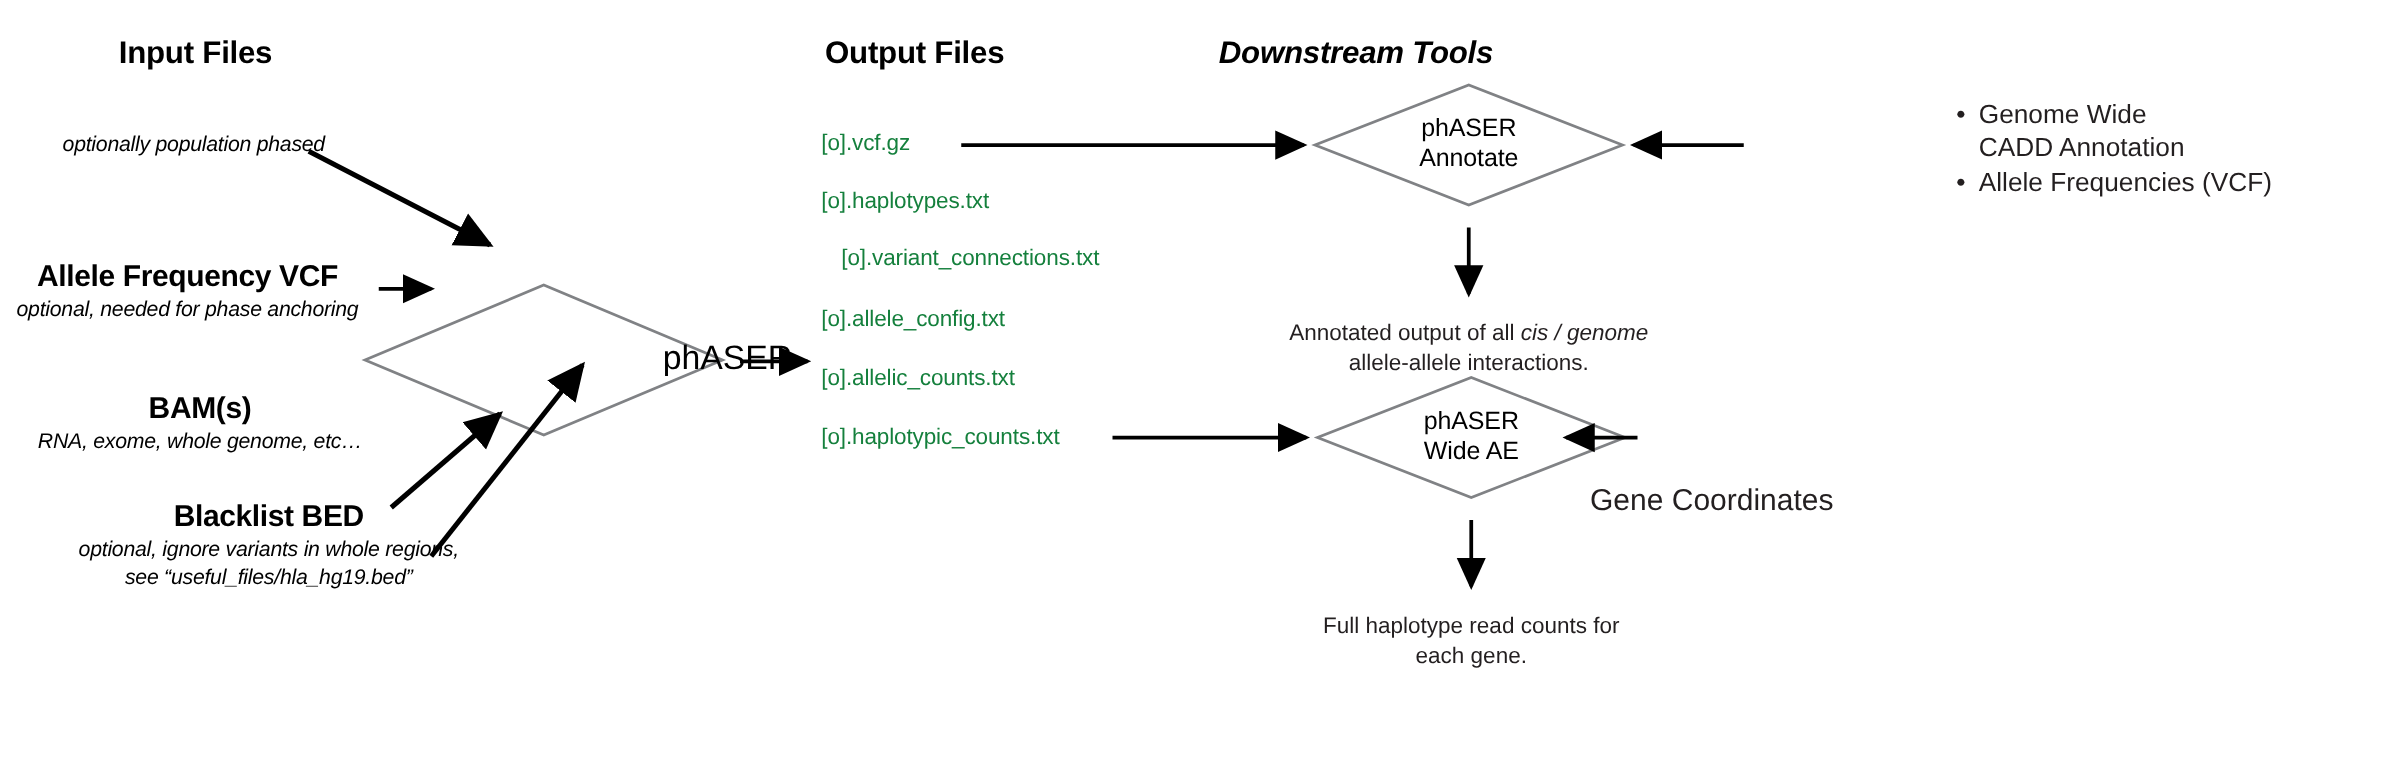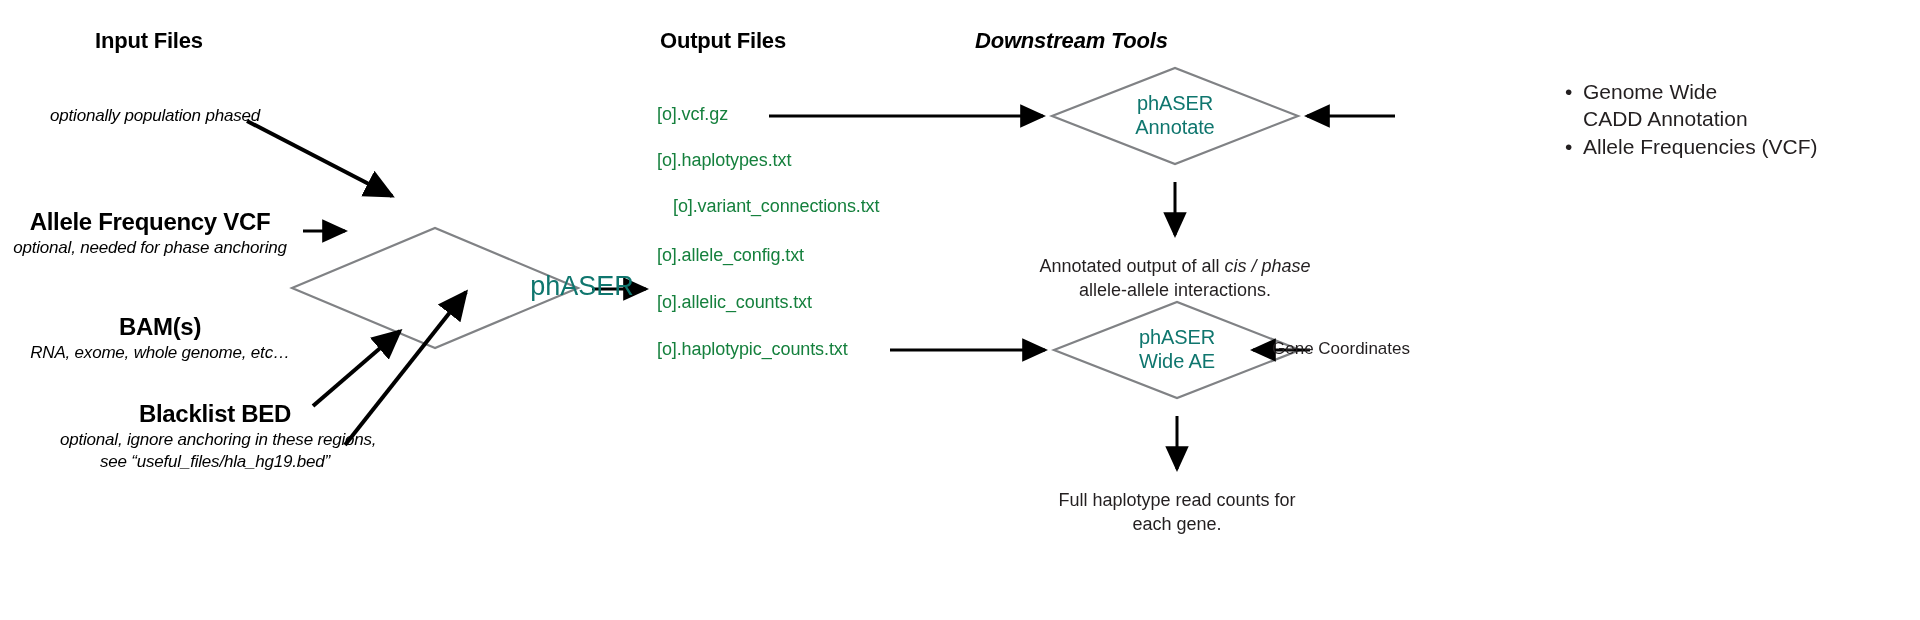--- a/index.html
+++ b/index.html
@@ -15,21 +15,21 @@
     position: relative;
     width: 1920px;
     height: 620px;
     background: #ffffff;
     overflow: hidden;
   }
   .abs { position: absolute; }
 
   
   .col-head {
-    font-size: 22px;
+    font-size: 25px;
     font-weight: bold;
     color: #000000;
     letter-spacing: -0.2px;
     white-space: nowrap;
   }
 
   
   .input-block { text-align: center; white-space: nowrap; }
   .input-title {
     font-size: 24px;
@@ -53,21 +53,21 @@
     color: #15803d;
     white-space: nowrap;
     letter-spacing: -0.1px;
   }
   .diamond-label {
     position: absolute;
     left: 0;
     width: 100%;
     text-align: center;
     font-size: 20px;
-    color: #0f766e;
+    color: #000000;
     line-height: 1.20;
     letter-spacing: -0.1px;
     white-space: nowrap;
   }
   .diamond-label.big { font-size: 27px; letter-spacing: 0px; }
 
   
   .bullet-list {
     font-size: 21px;
     color: #231f20;
@@ -77,23 +77,24 @@
   .bullet-row { display: flex; align-items: flex-start; }
   .bullet-dot {
     width: 18px;
     flex: 0 0 18px;
     text-align: left;
     font-size: 21px;
     line-height: 1.30;
   }
   .bullet-text { }
   .plain-label {
-    font-size: 17px;
-    color: #231f20;
-    white-space: nowrap;
+    font-size: 24px;
+    color: #231f20;
+    white-space: nowrap;
+    margin-top: 48px;
   }
   .caption {
     font-size: 18px;
     color: #231f20;
     text-align: center;
     line-height: 1.32;
     white-space: nowrap;
   }
   .caption .it { font-style: italic; }
 
@@ -164,21 +165,21 @@
     <div class="input-sub">optional, needed for phase anchoring</div>
   </div>
 
   <div class="abs input-block" style="left:0px; top:313px; width:320px;">
     <div class="input-title">BAM(s)</div>
     <div class="input-sub">RNA, exome, whole genome, etc…</div>
   </div>
 
   <div class="abs input-block" style="left:60px; top:400px; width:310px;">
     <div class="input-title">Blacklist BED</div>
-    <div class="input-sub">optional, ignore anchoring in these regions,</div>
+    <div class="input-sub">optional, ignore variants in whole regions,</div>
     <div class="input-sub" style="margin-top:0;">see “useful_files/hla_hg19.bed”</div>
   </div>
 
   <div class="abs" style="left:292px; top:228px; width:580px; height:120px;">
     <div class="diamond-label big" style="top:42px;">phASER</div>
   </div>
 
   <div class="abs file-label" style="left:657px; top:104px;">[o].vcf.gz</div>
 
   <div class="abs file-label" style="left:657px; top:150px;">[o].haplotypes.txt</div>
@@ -205,21 +206,21 @@
       <span class="bullet-dot"></span>
       <span class="bullet-text">CADD Annotation</span>
     </div>
     <div class="bullet-row">
       <span class="bullet-dot">•</span>
       <span class="bullet-text">Allele Frequencies (VCF)</span>
     </div>
   </div>
 
   <div class="abs caption" style="left:955px; top:255px; width:440px;">
-    <div><span>Annotated output of all </span><span class="it">cis / phase</span></div>
+    <div><span>Annotated output of all </span><span class="it">cis / genome</span></div>
     <div>allele-allele interactions.</div>
   </div>
 
   <div class="abs" style="left:1054px; top:302px; width:246px; height:96px;">
     <div class="diamond-label" style="top:23px;">phASER</div>
     <div class="diamond-label" style="top:47px;">Wide AE</div>
   </div>
 
   <div class="abs plain-label" style="left:1272px; top:339px;">Gene Coordinates</div>
 

